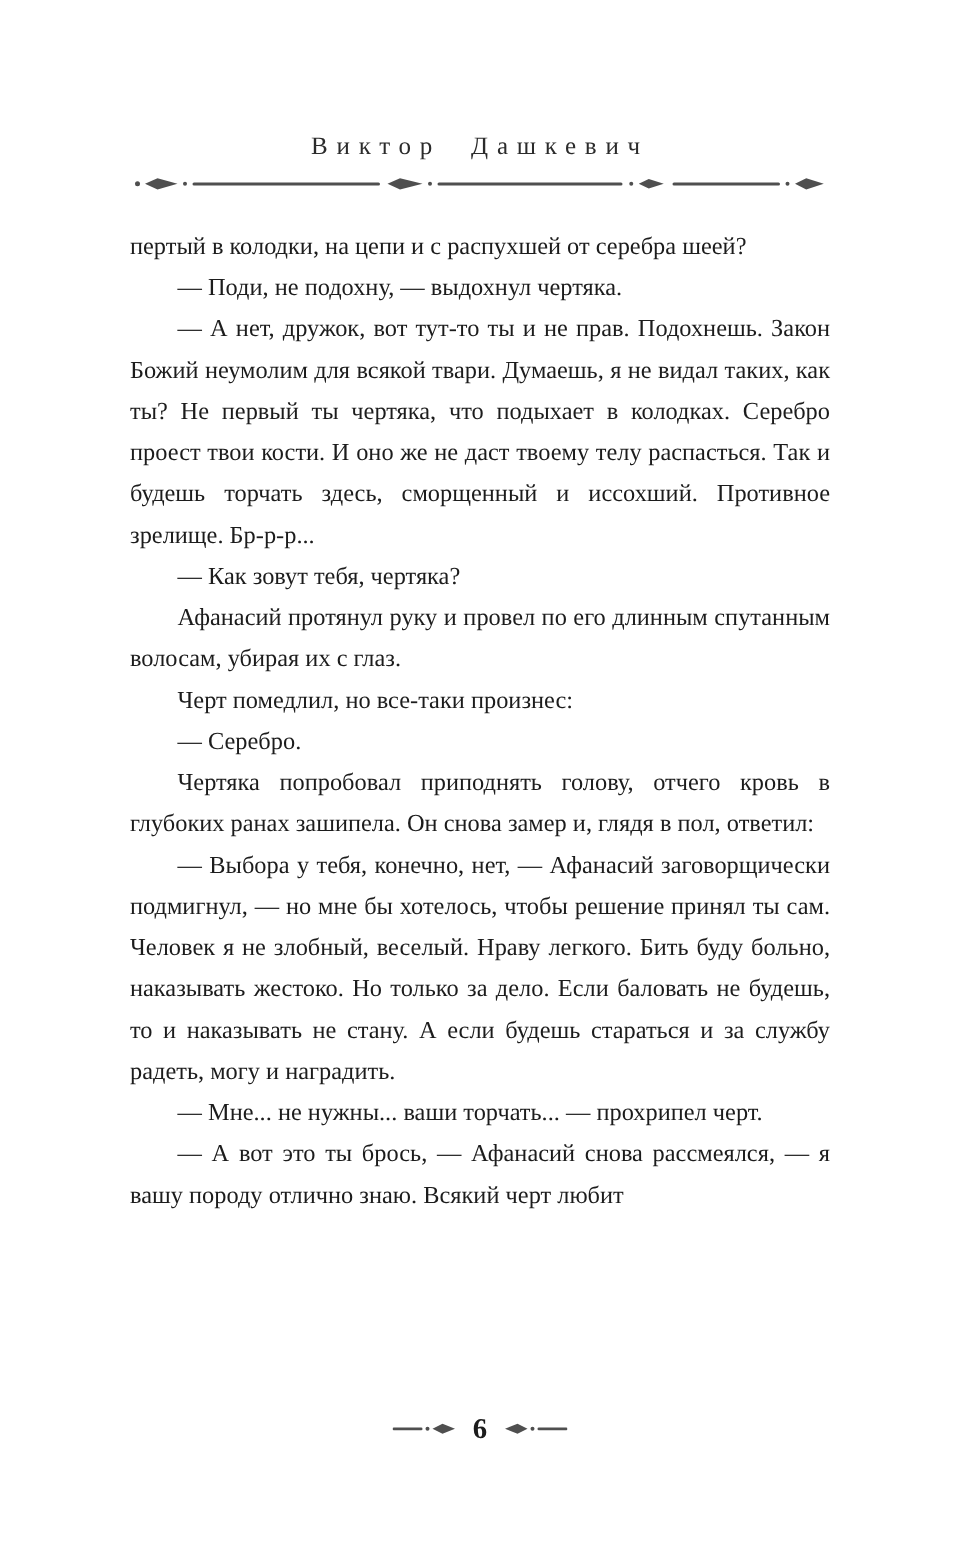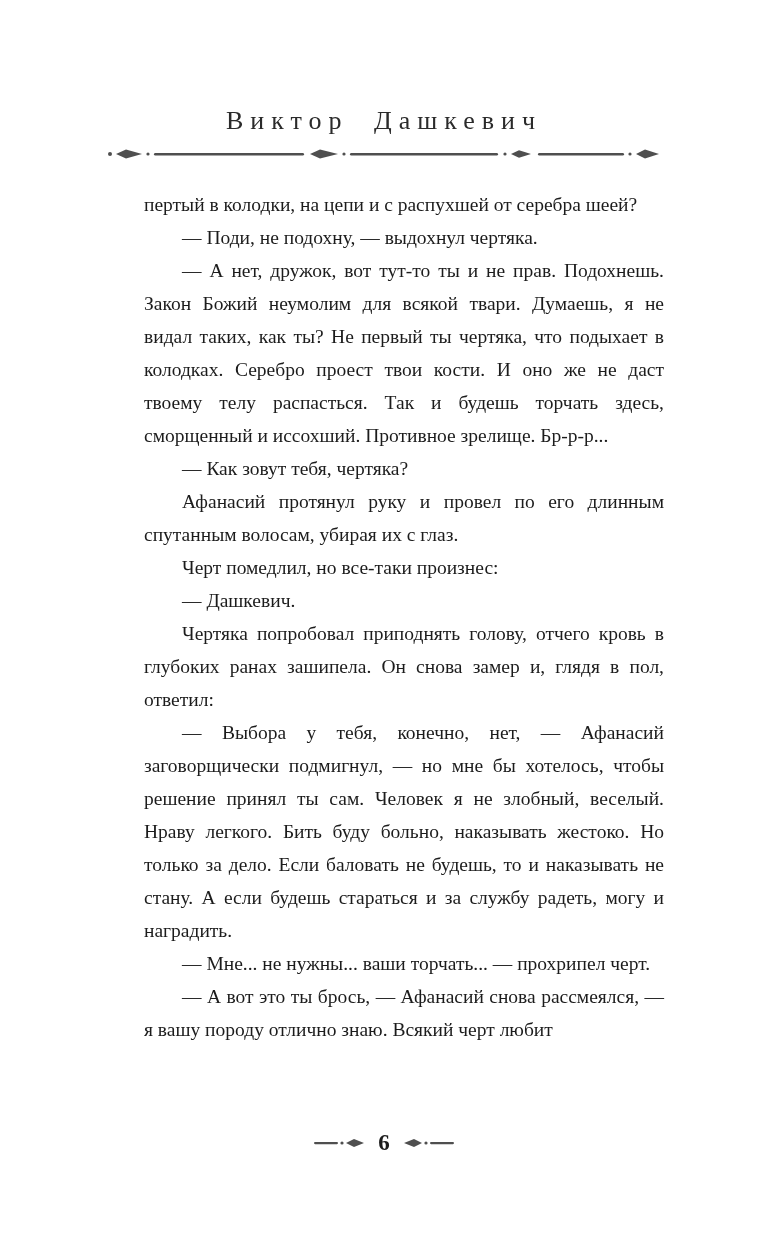--- a/index.html
+++ b/index.html
@@ -12,38 +12,38 @@
   .book-page {
     position: relative;
     width: 768px; height: 1240px;
     background: #ffffff;
     color: #1c1c1c;
     overflow: hidden;
   }
   .running-head {
     padding-top: 106px;
     text-align: center;
-    font-size: 26px;
+    font-size: 20px;
     letter-spacing: 7px;
     word-spacing: 12px;
     color: #2b2b2b;
   }
   .header-divider {
     display: block;
     margin: 10px auto 0 auto;
   }
   .text-column {
     width: 560px;
     margin: 26px auto 0 auto;
     font-size: 19.5px;
     line-height: 33px;
     text-align: justify;
     color: #1c1c1c;
   }
-  .para { text-indent: 0; margin-left: 40px; }
+  .para { text-indent: 0; }
   .para.indent { text-indent: 38px; }
   .page-footer {
     position: absolute;
     left: 0; right: 0;
     bottom: 84px;
     display: flex;
     align-items: center;
     justify-content: center;
     gap: 12px;
   }
@@ -79,21 +79,21 @@
   </svg>
 
   <div class="text-column">
 
   <p class="para">пертый в колодки, на цепи и с распухшей от серебра шеей?</p>
       <p class="para indent">— Поди, не подохну, — выдохнул чертяка.</p>
       <p class="para indent">— А нет, дружок, вот тут-то ты и не прав. Подохнешь. Закон Божий неумолим для всякой твари. Думаешь, я не видал таких, как ты? Не первый ты чертяка, что подыхает в колодках. Серебро проест твои кости. И оно же не даст твоему телу распасться. Так и будешь торчать здесь, сморщенный и иссохший. Противное зрелище. Бр-р-р...</p>
       <p class="para indent">— Как зовут тебя, чертяка?</p>
       <p class="para indent">Афанасий протянул руку и провел по его длинным спутанным волосам, убирая их с глаз.</p>
       <p class="para indent">Черт помедлил, но все-таки произнес:</p>
-      <p class="para indent">— Дашкевич.</p>
+      <p class="para indent">— Серебро.</p>
       <p class="para indent">Чертяка попробовал приподнять голову, отчего кровь в глубоких ранах зашипела. Он снова замер и, глядя в пол, ответил:</p>
       <p class="para indent">— Выбора у тебя, конечно, нет, — Афанасий заговорщически подмигнул, — но мне бы хотелось, чтобы решение принял ты сам. Человек я не злобный, веселый. Нраву легкого. Бить буду больно, наказывать жестоко. Но только за дело. Если баловать не будешь, то и наказывать не стану. А если будешь стараться и за службу радеть, могу и наградить.</p>
       <p class="para indent">— Мне... не нужны... ваши торчать... — прохрипел черт.</p>
       <p class="para indent">— А вот это ты брось, — Афанасий снова рассмеялся, — я вашу породу отлично знаю. Всякий черт любит</p>
     </div>
 
   <div class="page-footer">
     <svg class="orn" width="52" height="14" viewBox="0 0 52 14" aria-hidden="true">
       <g fill="#4f4f4f">
         <rect x="0" y="6" width="24" height="2.2" rx="1.1"></rect>

